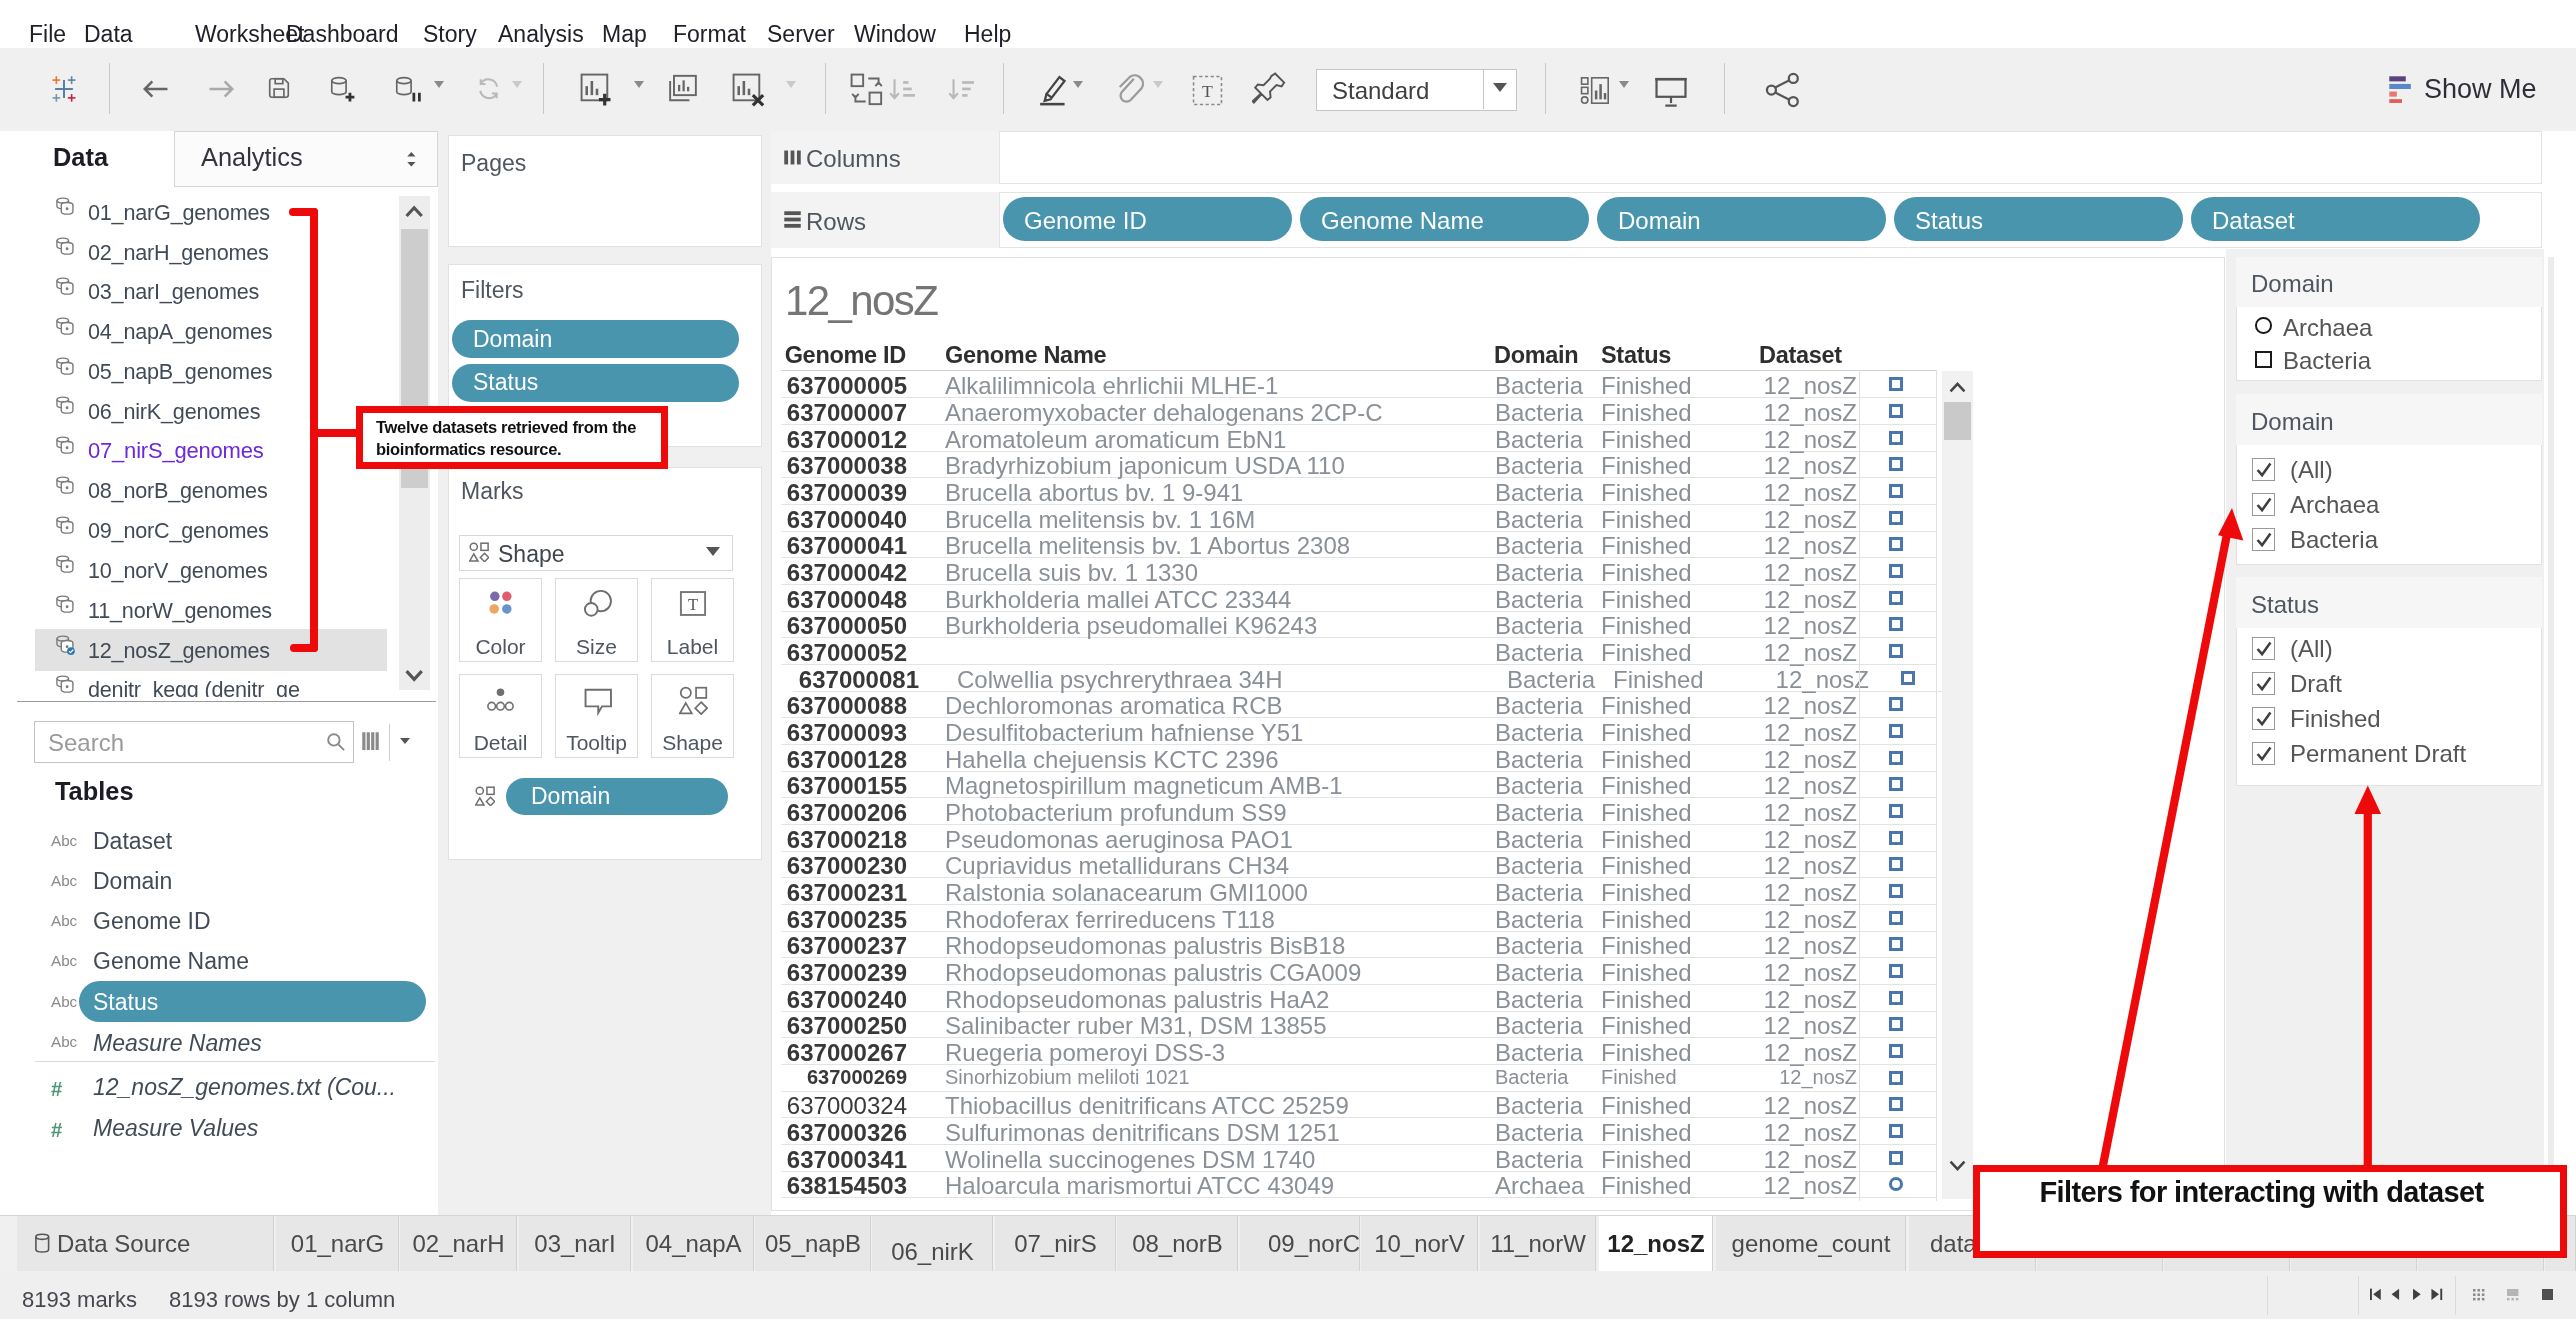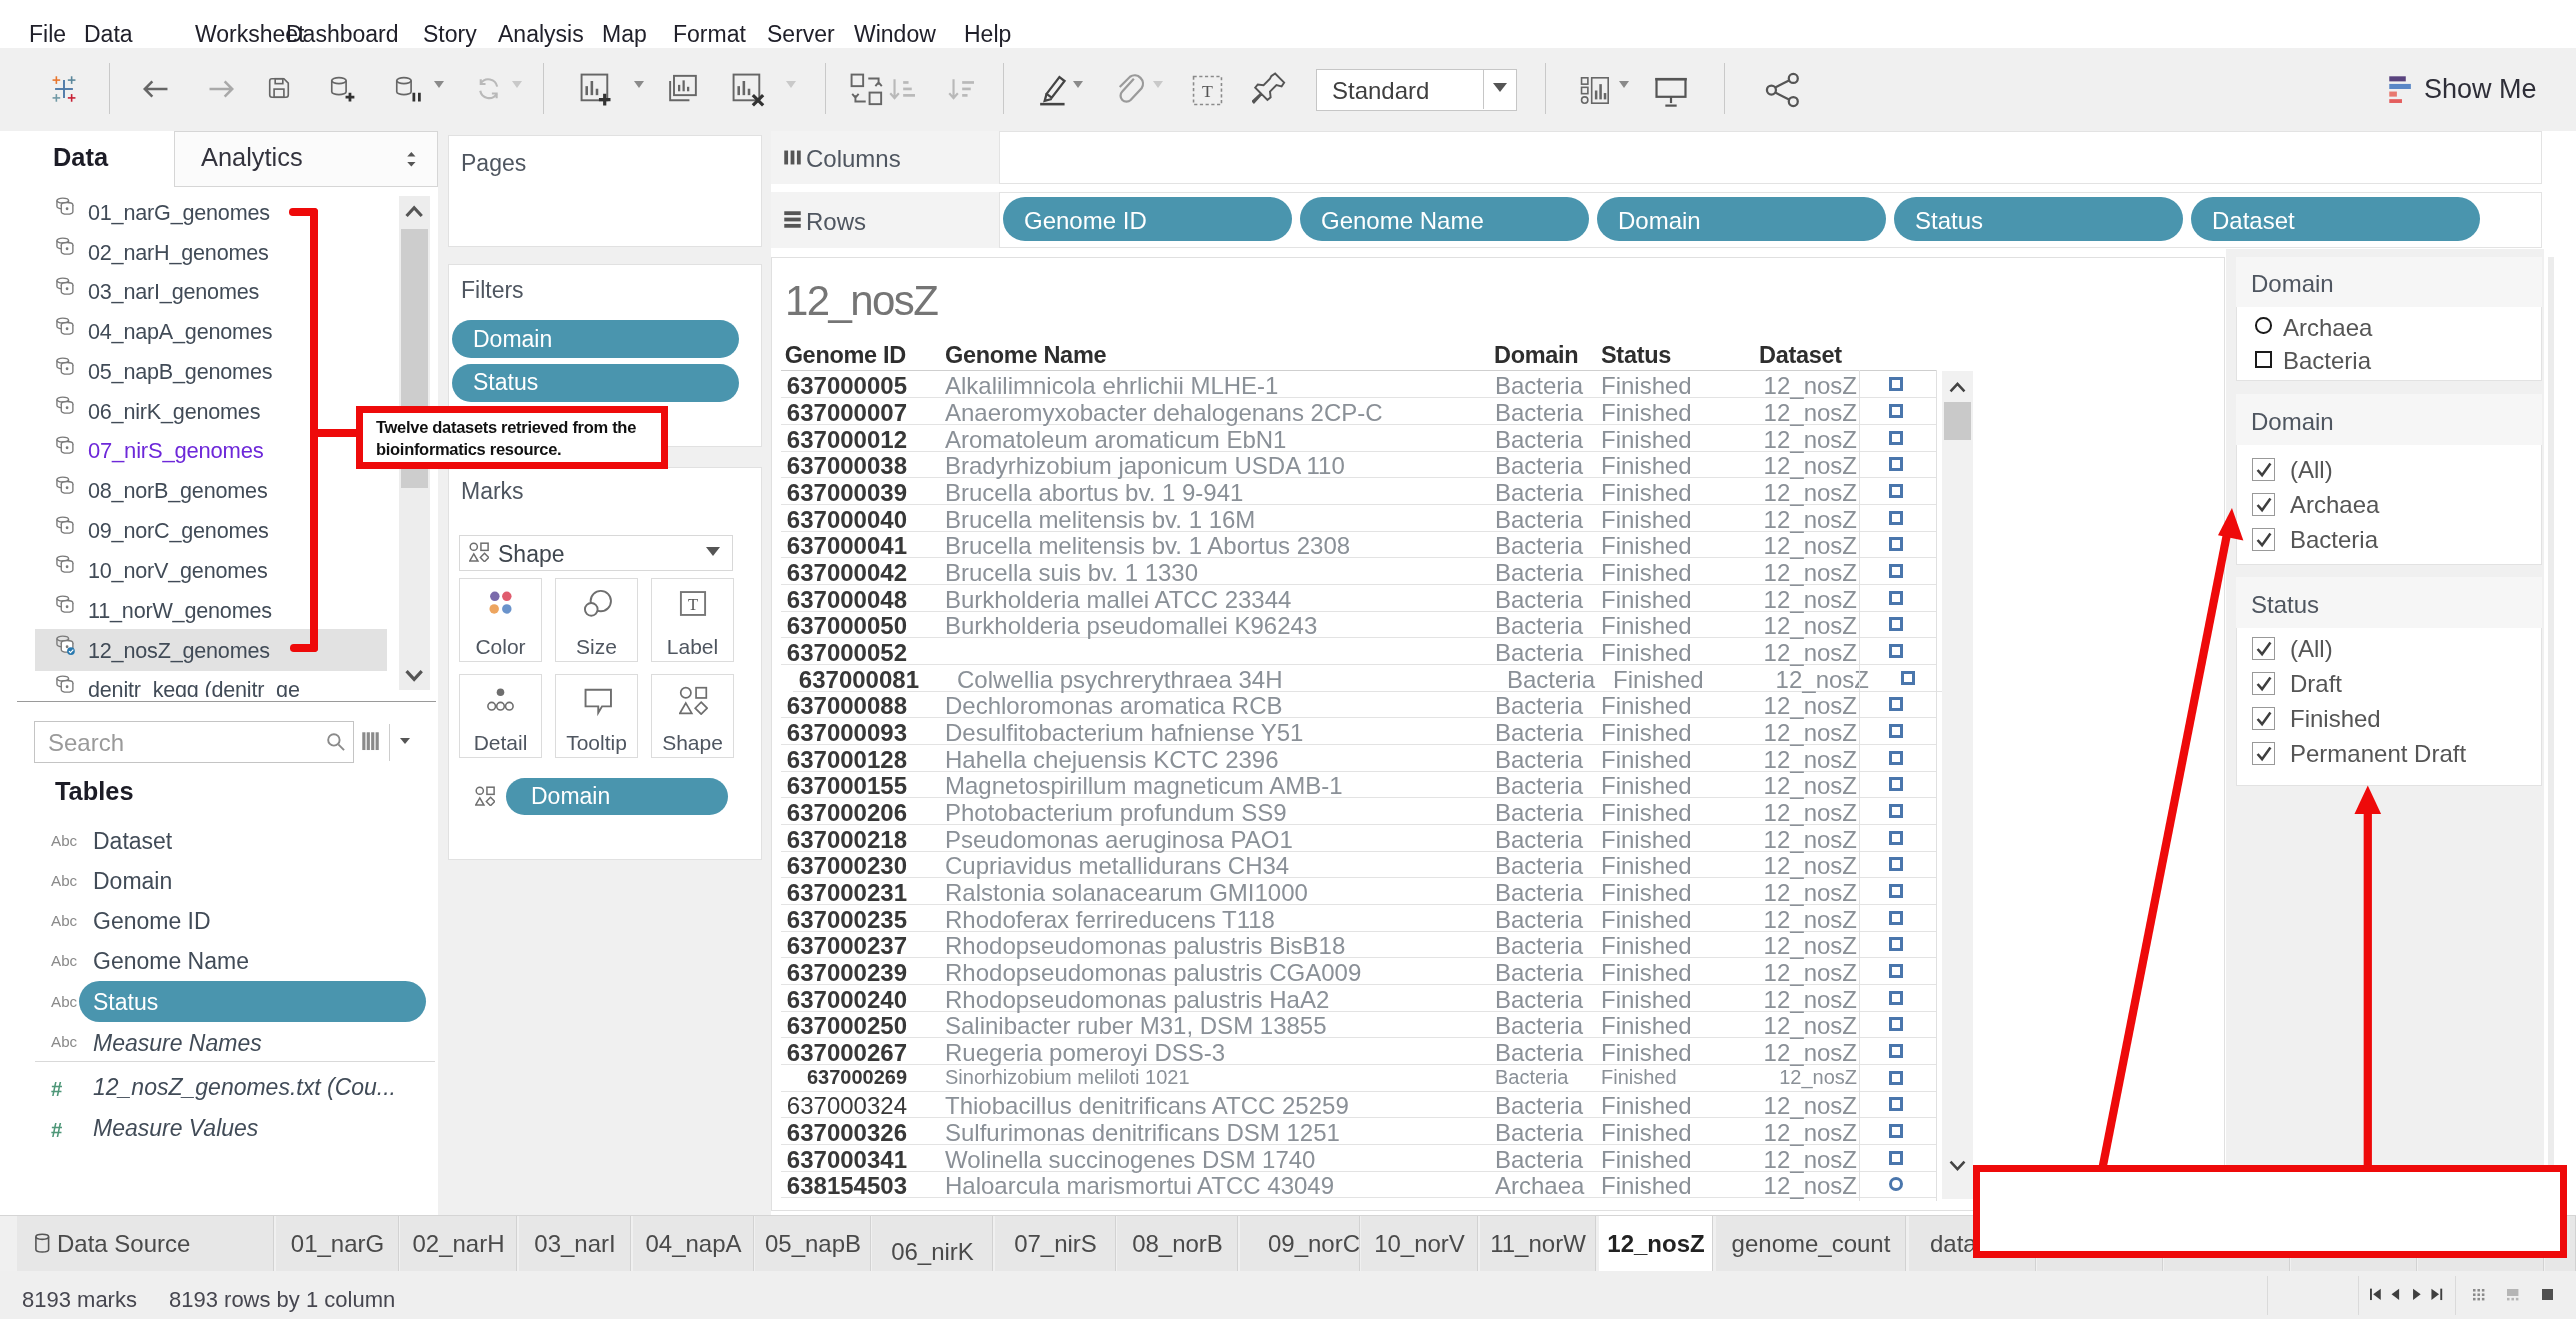--- a/index.html
+++ b/index.html
@@ -854,19 +854,20 @@
       </g>
     </svg>
 <div class="abs" style="left:2542px;top:1289px;width:11.4px;height:11.4px;background:#4f4f4f;"></div>
 <div class="abs" style="left:289px;top:208px;width:29px;height:7.6px;background:#ee0a0a;border-radius:3.8px;"></div>
 <div class="abs" style="left:310px;top:208px;width:7.6px;height:444px;background:#ee0a0a;border-radius:3.8px;"></div>
 <div class="abs" style="left:290px;top:644px;width:28px;height:7.6px;background:#ee0a0a;border-radius:3.8px;"></div>
 <div class="abs" style="left:310px;top:429px;width:48px;height:7.6px;background:#ee0a0a;"></div>
 <div class="abs" style="left:356px;top:406px;width:312px;height:63px;background:#fff;border:7.6px solid #ee0a0a;"></div>
 <div class="abs" style="left:376px;top:416px;font-size:16.5px;font-weight:bold;color:#111;line-height:22px;letter-spacing:-0.3px;">Twelve datasets retrieved from the<br>bioinformatics resource.</div>
 <div class="abs" style="left:1973px;top:1165px;width:594px;height:93px;background:#fff;border:7.6px solid #ee0a0a;"></div>
+<div class="abs" style="left:1969px;top:1176px;width:585px;text-align:center;font-size:29px;font-weight:bold;color:#111;letter-spacing:-0.6px;">Filters for interacting with dataset</div>
 <svg class="abs" style="left:0;top:0;pointer-events:none;" width="2576" height="1336" viewBox="0 0 4058 2104">
 <line x1="3312" y1="1840" x2="3508" y2="842" stroke="#ee0a0a" stroke-width="13"></line>
 <polygon points="3516,800 3534,851 3494,843" fill="#ee0a0a"></polygon>
 <line x1="3730" y1="1840" x2="3730" y2="1270" stroke="#ee0a0a" stroke-width="13"></line>
 <polygon points="3730,1237 3751,1282 3709,1282" fill="#ee0a0a"></polygon>
 </svg>
 </div>
 
 </body></html>

